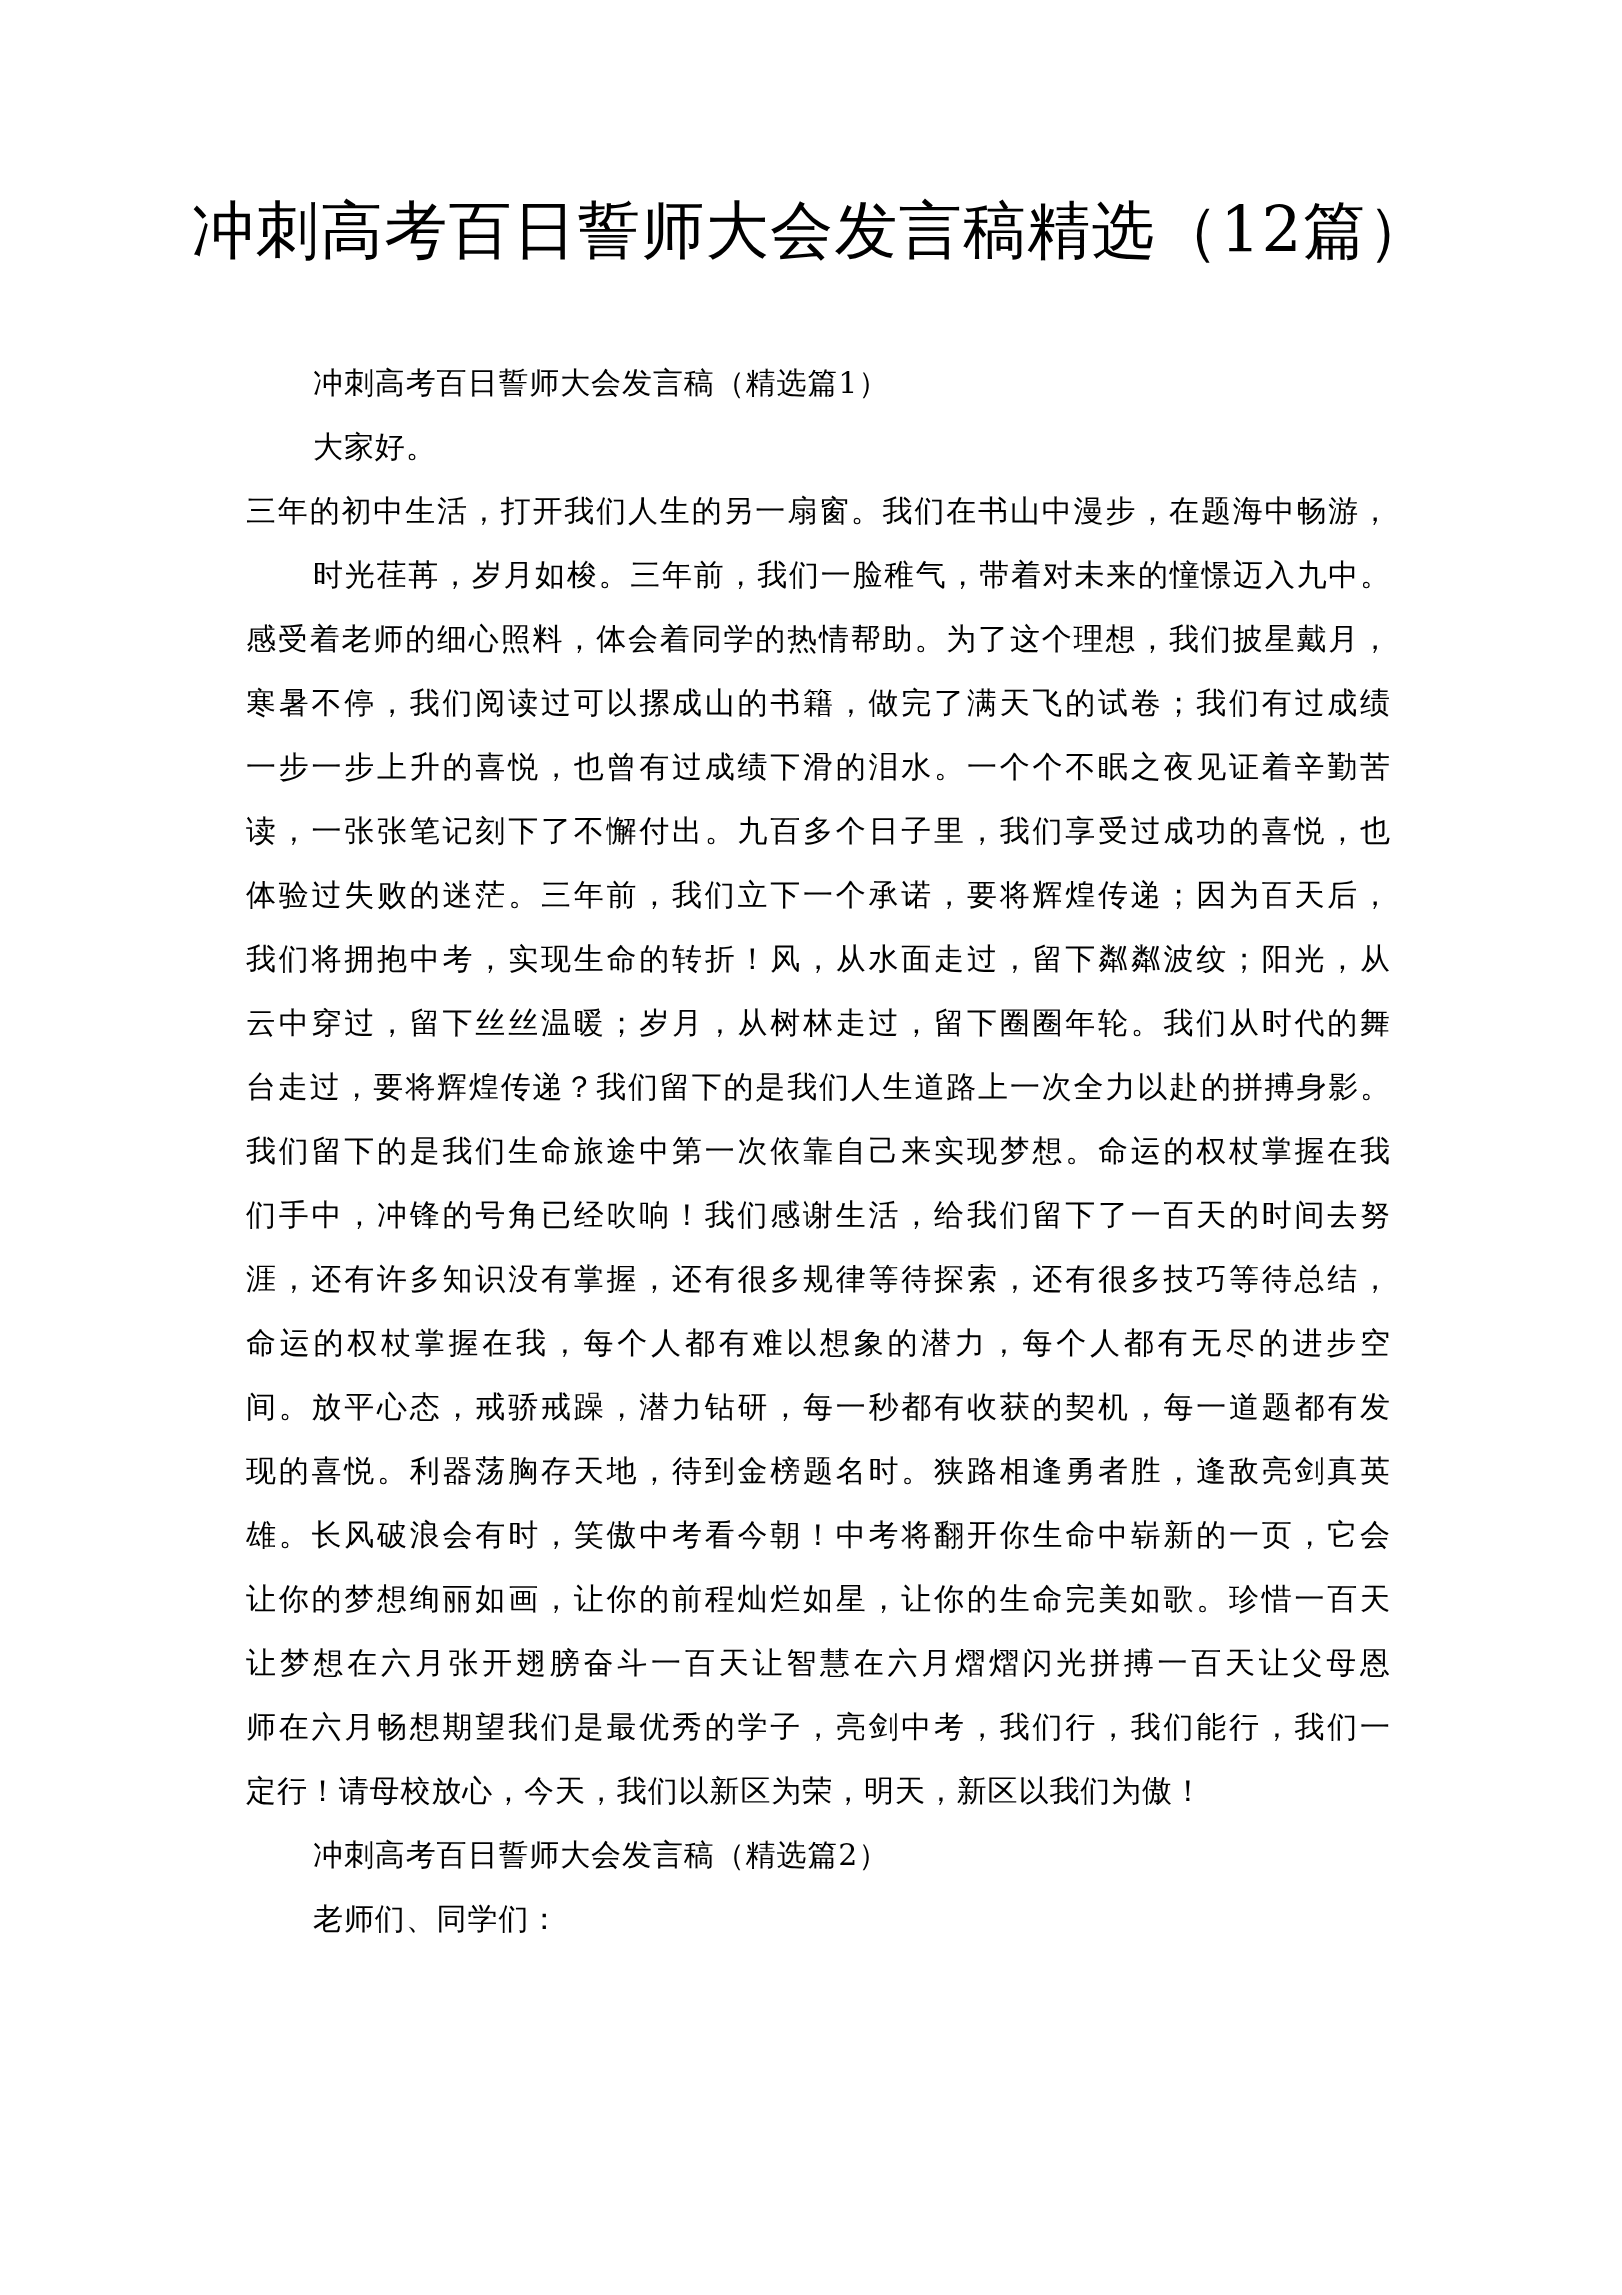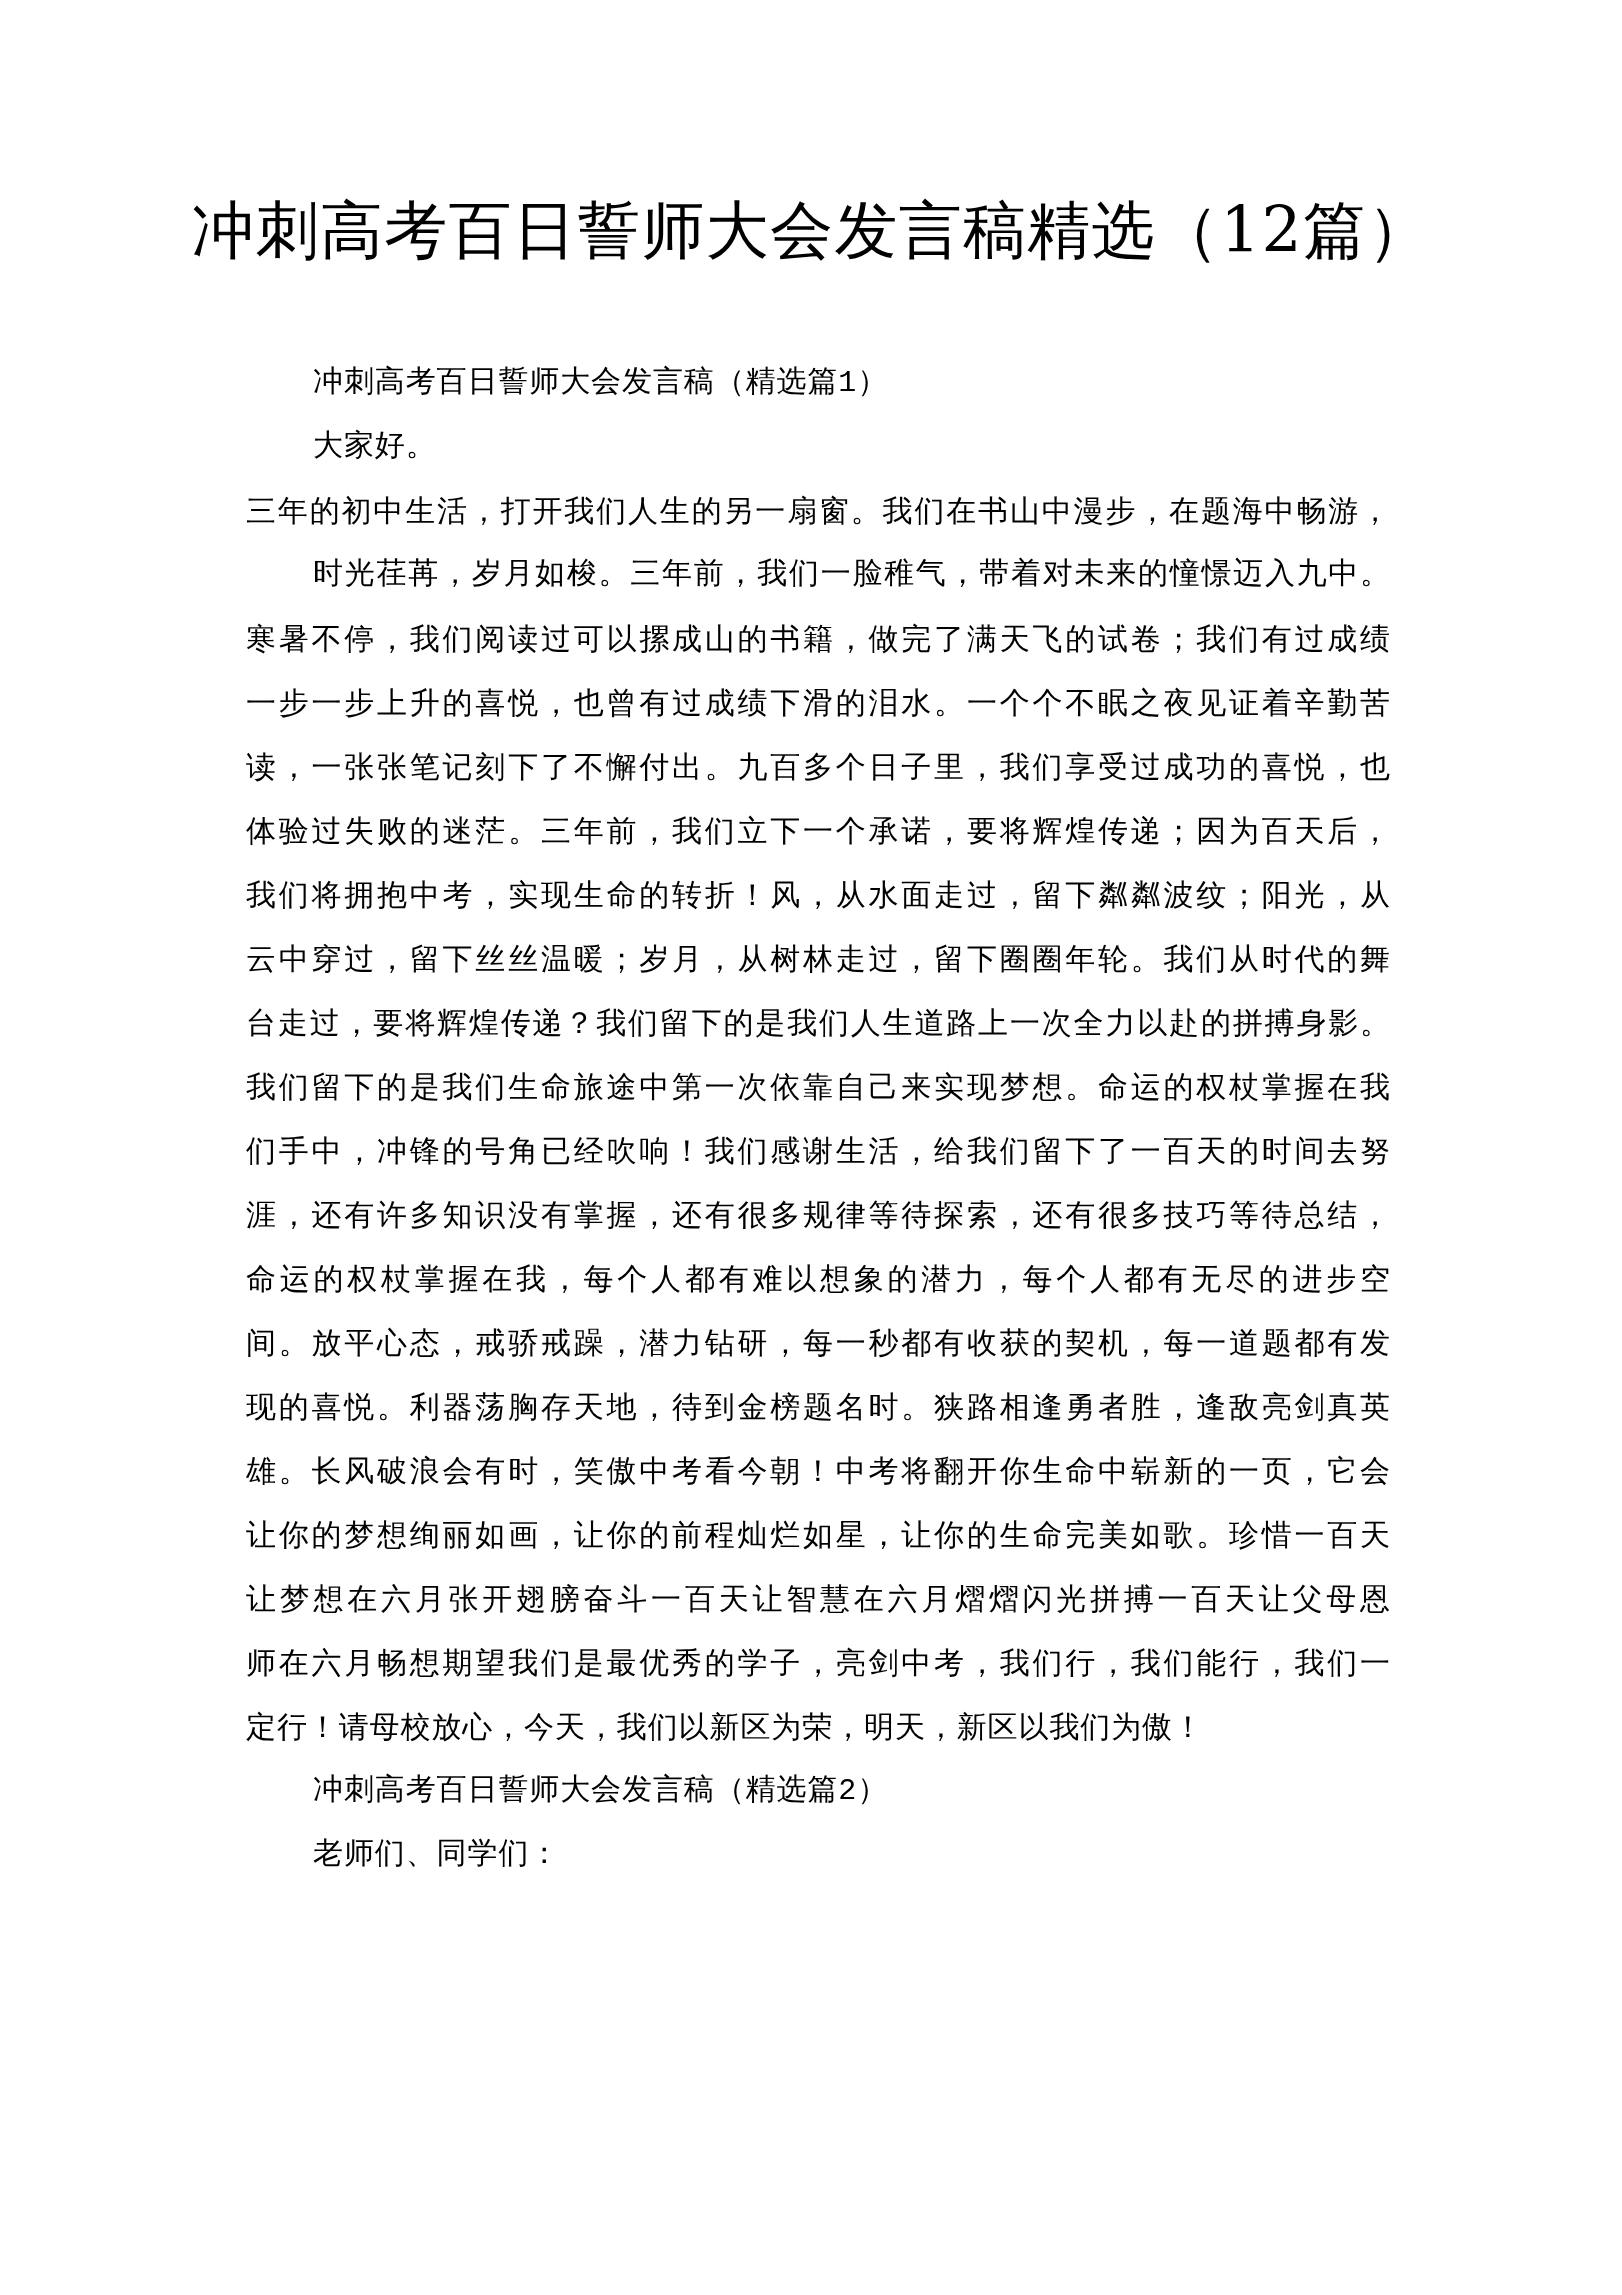--- a/index.html
+++ b/index.html
@@ -46,38 +46,38 @@
     font-size: 30px;
     white-space: nowrap;
     letter-spacing: 0.9px;
   }
   .line.full {
     text-align: justify;
     text-align-last: justify;
   }
   .line.indent {
     padding-left: 67px;
-    font-family: Liberation Mono, monospace;
   }
 </style>
 </head>
 <body>
 
 <div class="page">
 
   <div class="doc-title">冲刺高考百日誓师大会发言稿精选（12篇）</div>
 
   <div class="body">
 
     <div class="line indent">冲刺高考百日誓师大会发言稿（精选篇1）</div>
     <div class="line indent">大家好。</div>
 
     <div>
       <div class="line full">三年的初中生活，打开我们人生的另一扇窗。我们在书山中漫步，在题海中畅游，</div>
       <div class="line indent full">时光荏苒，岁月如梭。三年前，我们一脸稚气，带着对未来的憧憬迈入九中。</div>
+      <div class="line full">感受着老师的细心照料，体会着同学的热情帮助。为了这个理想，我们披星戴月，</div>
       <div class="line full">寒暑不停，我们阅读过可以摞成山的书籍，做完了满天飞的试卷；我们有过成绩</div>
       <div class="line full">一步一步上升的喜悦，也曾有过成绩下滑的泪水。一个个不眠之夜见证着辛勤苦</div>
       <div class="line full">读，一张张笔记刻下了不懈付出。九百多个日子里，我们享受过成功的喜悦，也</div>
       <div class="line full">体验过失败的迷茫。三年前，我们立下一个承诺，要将辉煌传递；因为百天后，</div>
       <div class="line full">我们将拥抱中考，实现生命的转折！风，从水面走过，留下粼粼波纹；阳光，从</div>
       <div class="line full">云中穿过，留下丝丝温暖；岁月，从树林走过，留下圈圈年轮。我们从时代的舞</div>
       <div class="line full">台走过，要将辉煌传递？我们留下的是我们人生道路上一次全力以赴的拼搏身影。</div>
       <div class="line full">我们留下的是我们生命旅途中第一次依靠自己来实现梦想。命运的权杖掌握在我</div>
       <div class="line full">们手中，冲锋的号角已经吹响！我们感谢生活，给我们留下了一百天的时间去努</div>
       <div class="line full">涯，还有许多知识没有掌握，还有很多规律等待探索，还有很多技巧等待总结，</div>

